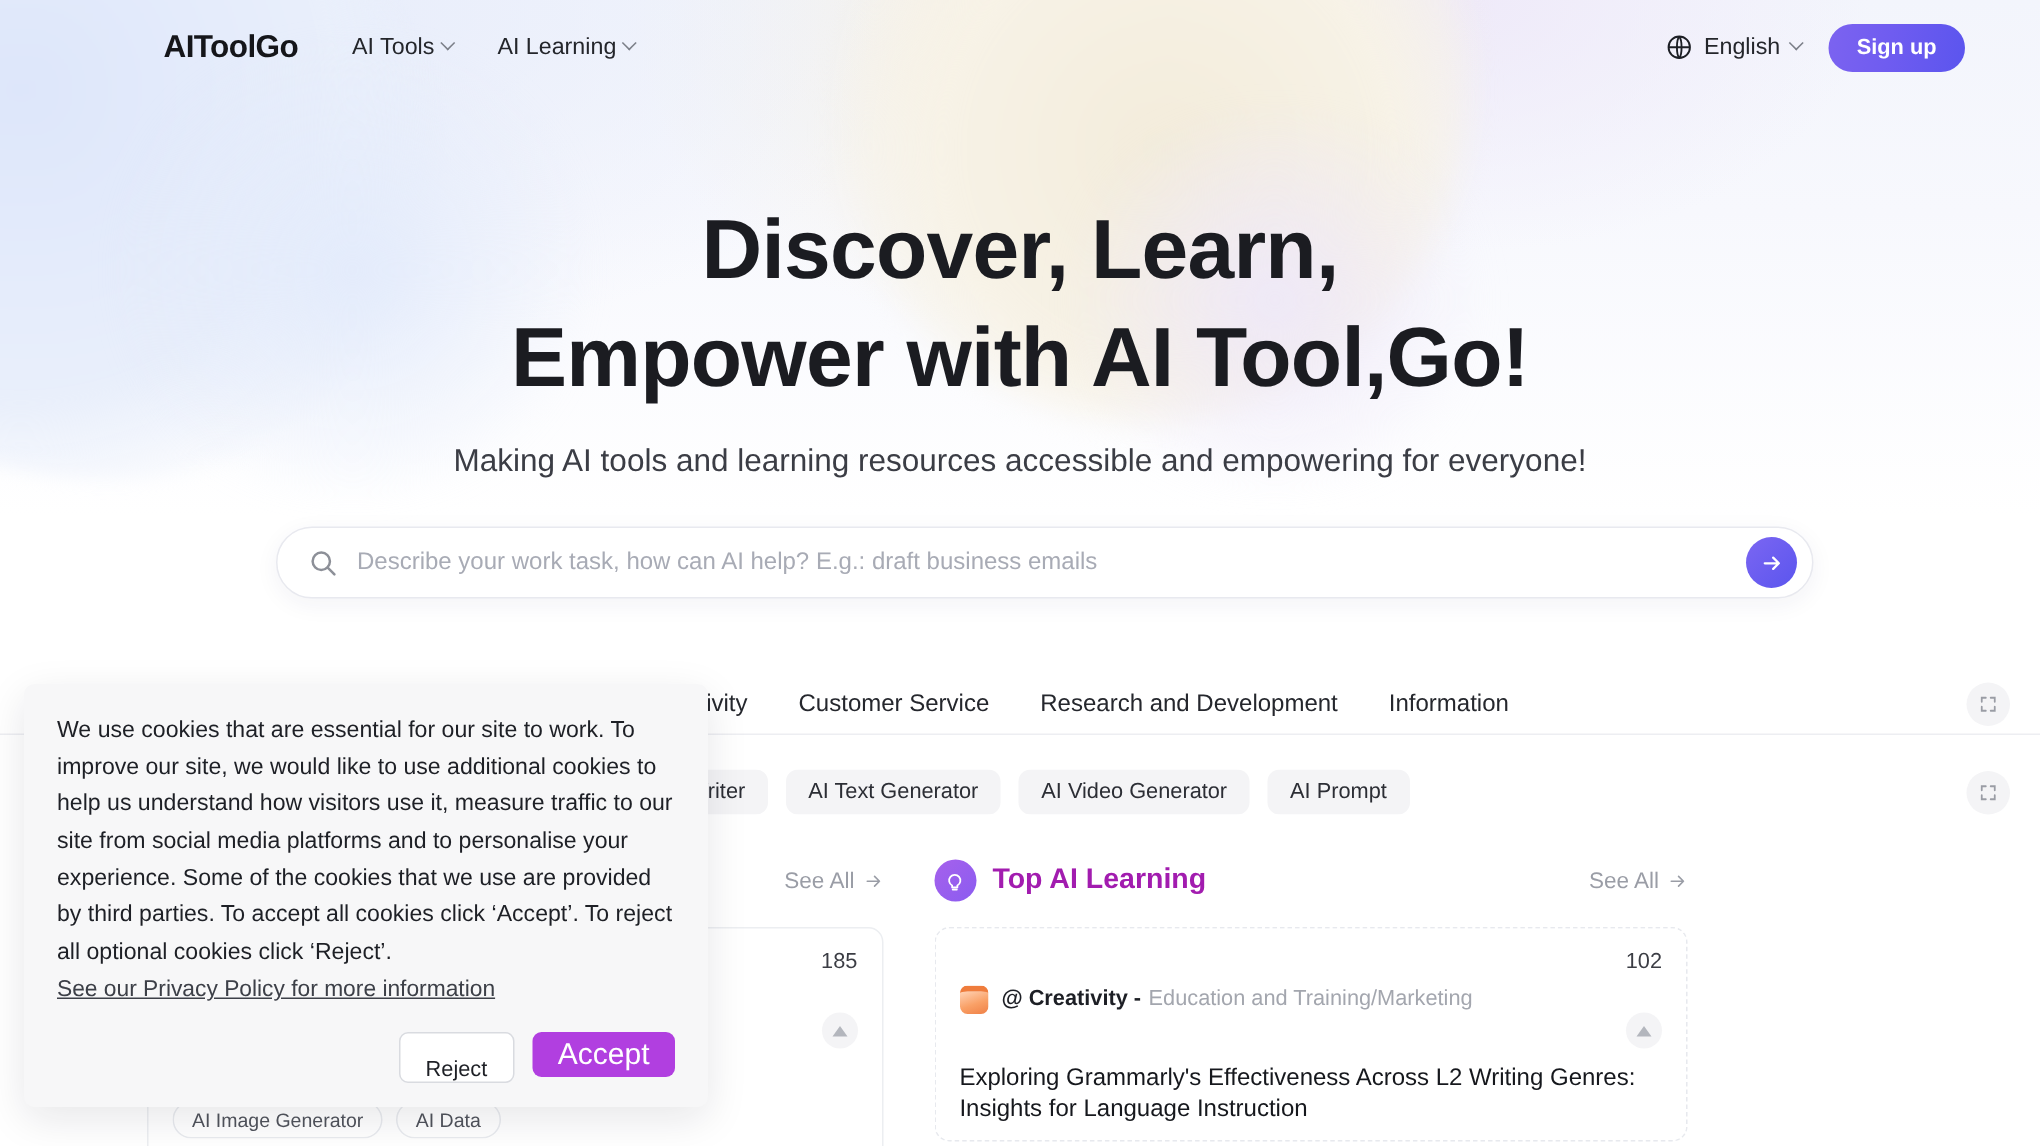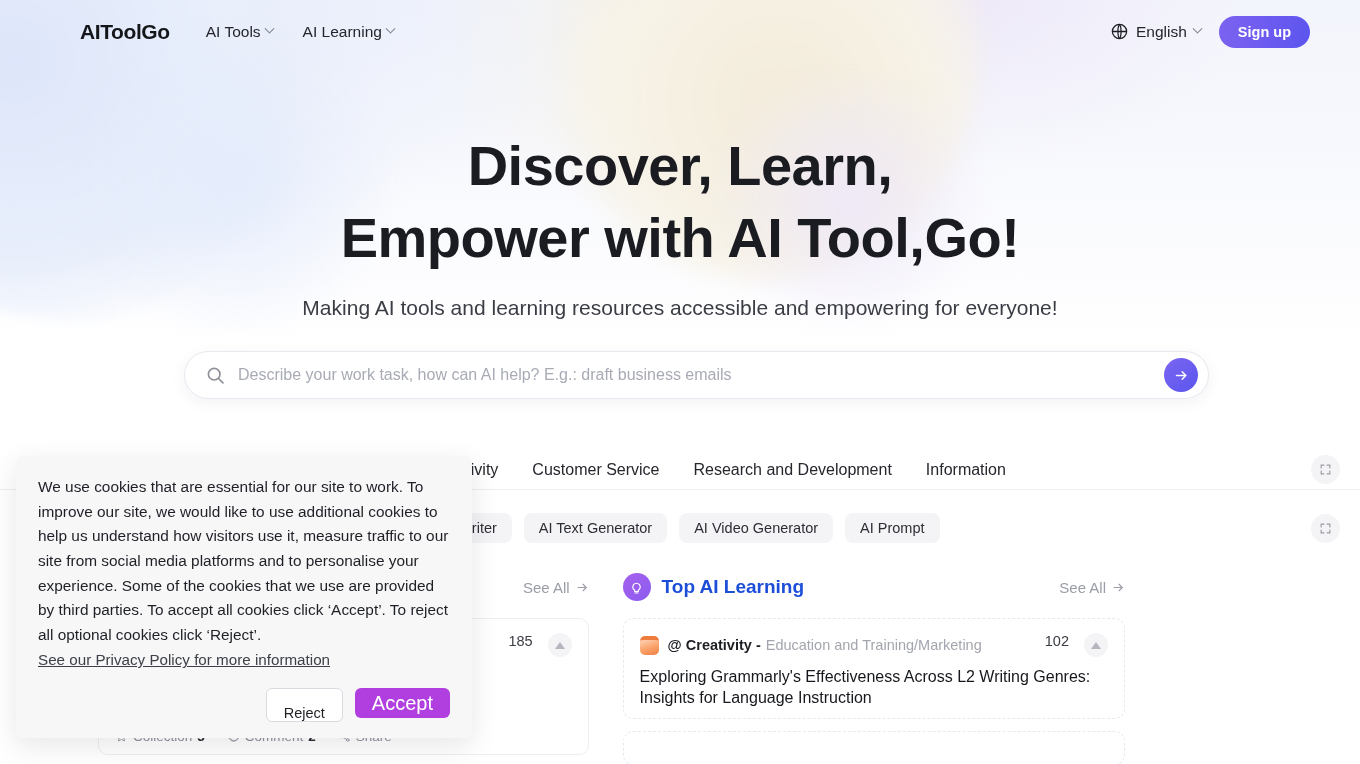--- a/index.html
+++ b/index.html
@@ -71,20 +71,21 @@
     transform: rotate(22deg);
     filter: blur(2px);
   }
 
   
   .header {
     position: absolute; left: 0; top: 0;
     width: 1360px; height: 63px;
     display: flex; align-items: center;
     z-index: 20;
+    padding-left: 29px;
   }
   .logo {
     margin-left: 80px;
     font-size: 21px; font-weight: 700;
     letter-spacing: -0.4px;
     color: #15161a;
   }
   .nav {
     display: flex; align-items: center;
     margin-left: 36px; gap: 30px;
@@ -239,21 +240,21 @@
   .sec-head {
     display: flex; align-items: center;
     height: 42px;
   }
   .sec-icon {
     width: 28px; height: 28px; border-radius: 50%;
     background: linear-gradient(135deg, #a661ec 0%, #8b5cf0 100%);
     display: flex; align-items: center; justify-content: center;
     margin-right: 11px;
   }
-  .sec-title { font-size: 19px; font-weight: 700; color: #1d4ed8; }
+  .sec-title { font-size: 19px; font-weight: 700; color: #a21caf; }
   .see-all {
     margin-left: auto;
     display: flex; align-items: center; gap: 6px;
     font-size: 15px; color: #9a9da6; cursor: pointer;
   }
 
   .card {
     margin-top: 10px;
     border: 1px solid #eceef1;
     border-radius: 10px;
@@ -270,21 +271,21 @@
     border-radius: 5px;
     margin-right: 9px;
     background: linear-gradient(160deg, #ffd3b6 0%, #f9a066 55%, #ef8046 100%);
     border-top: 4px solid #ef7c3c;
     flex: 0 0 19px;
   }
   .meta-handle { color: #1d1f25; font-weight: 700; }
   .meta-cat { color: #a3a6ae; margin-left: 5px; }
   .meta-right {
     margin-left: auto;
-    display: flex; align-items: flex-start; gap: 15px;
+    display: flex; align-items: flex-end; gap: 26px; flex-direction: column;
   }
   .votes { font-size: 14.5px; color: #3b3d44; font-weight: 400; }
   .vote-btn {
     width: 24px; height: 24px; border-radius: 50%;
     background: #f4f4f6;
     display: flex; align-items: center; justify-content: center;
     cursor: pointer;
   }
   .tri {
     width: 0; height: 0;

